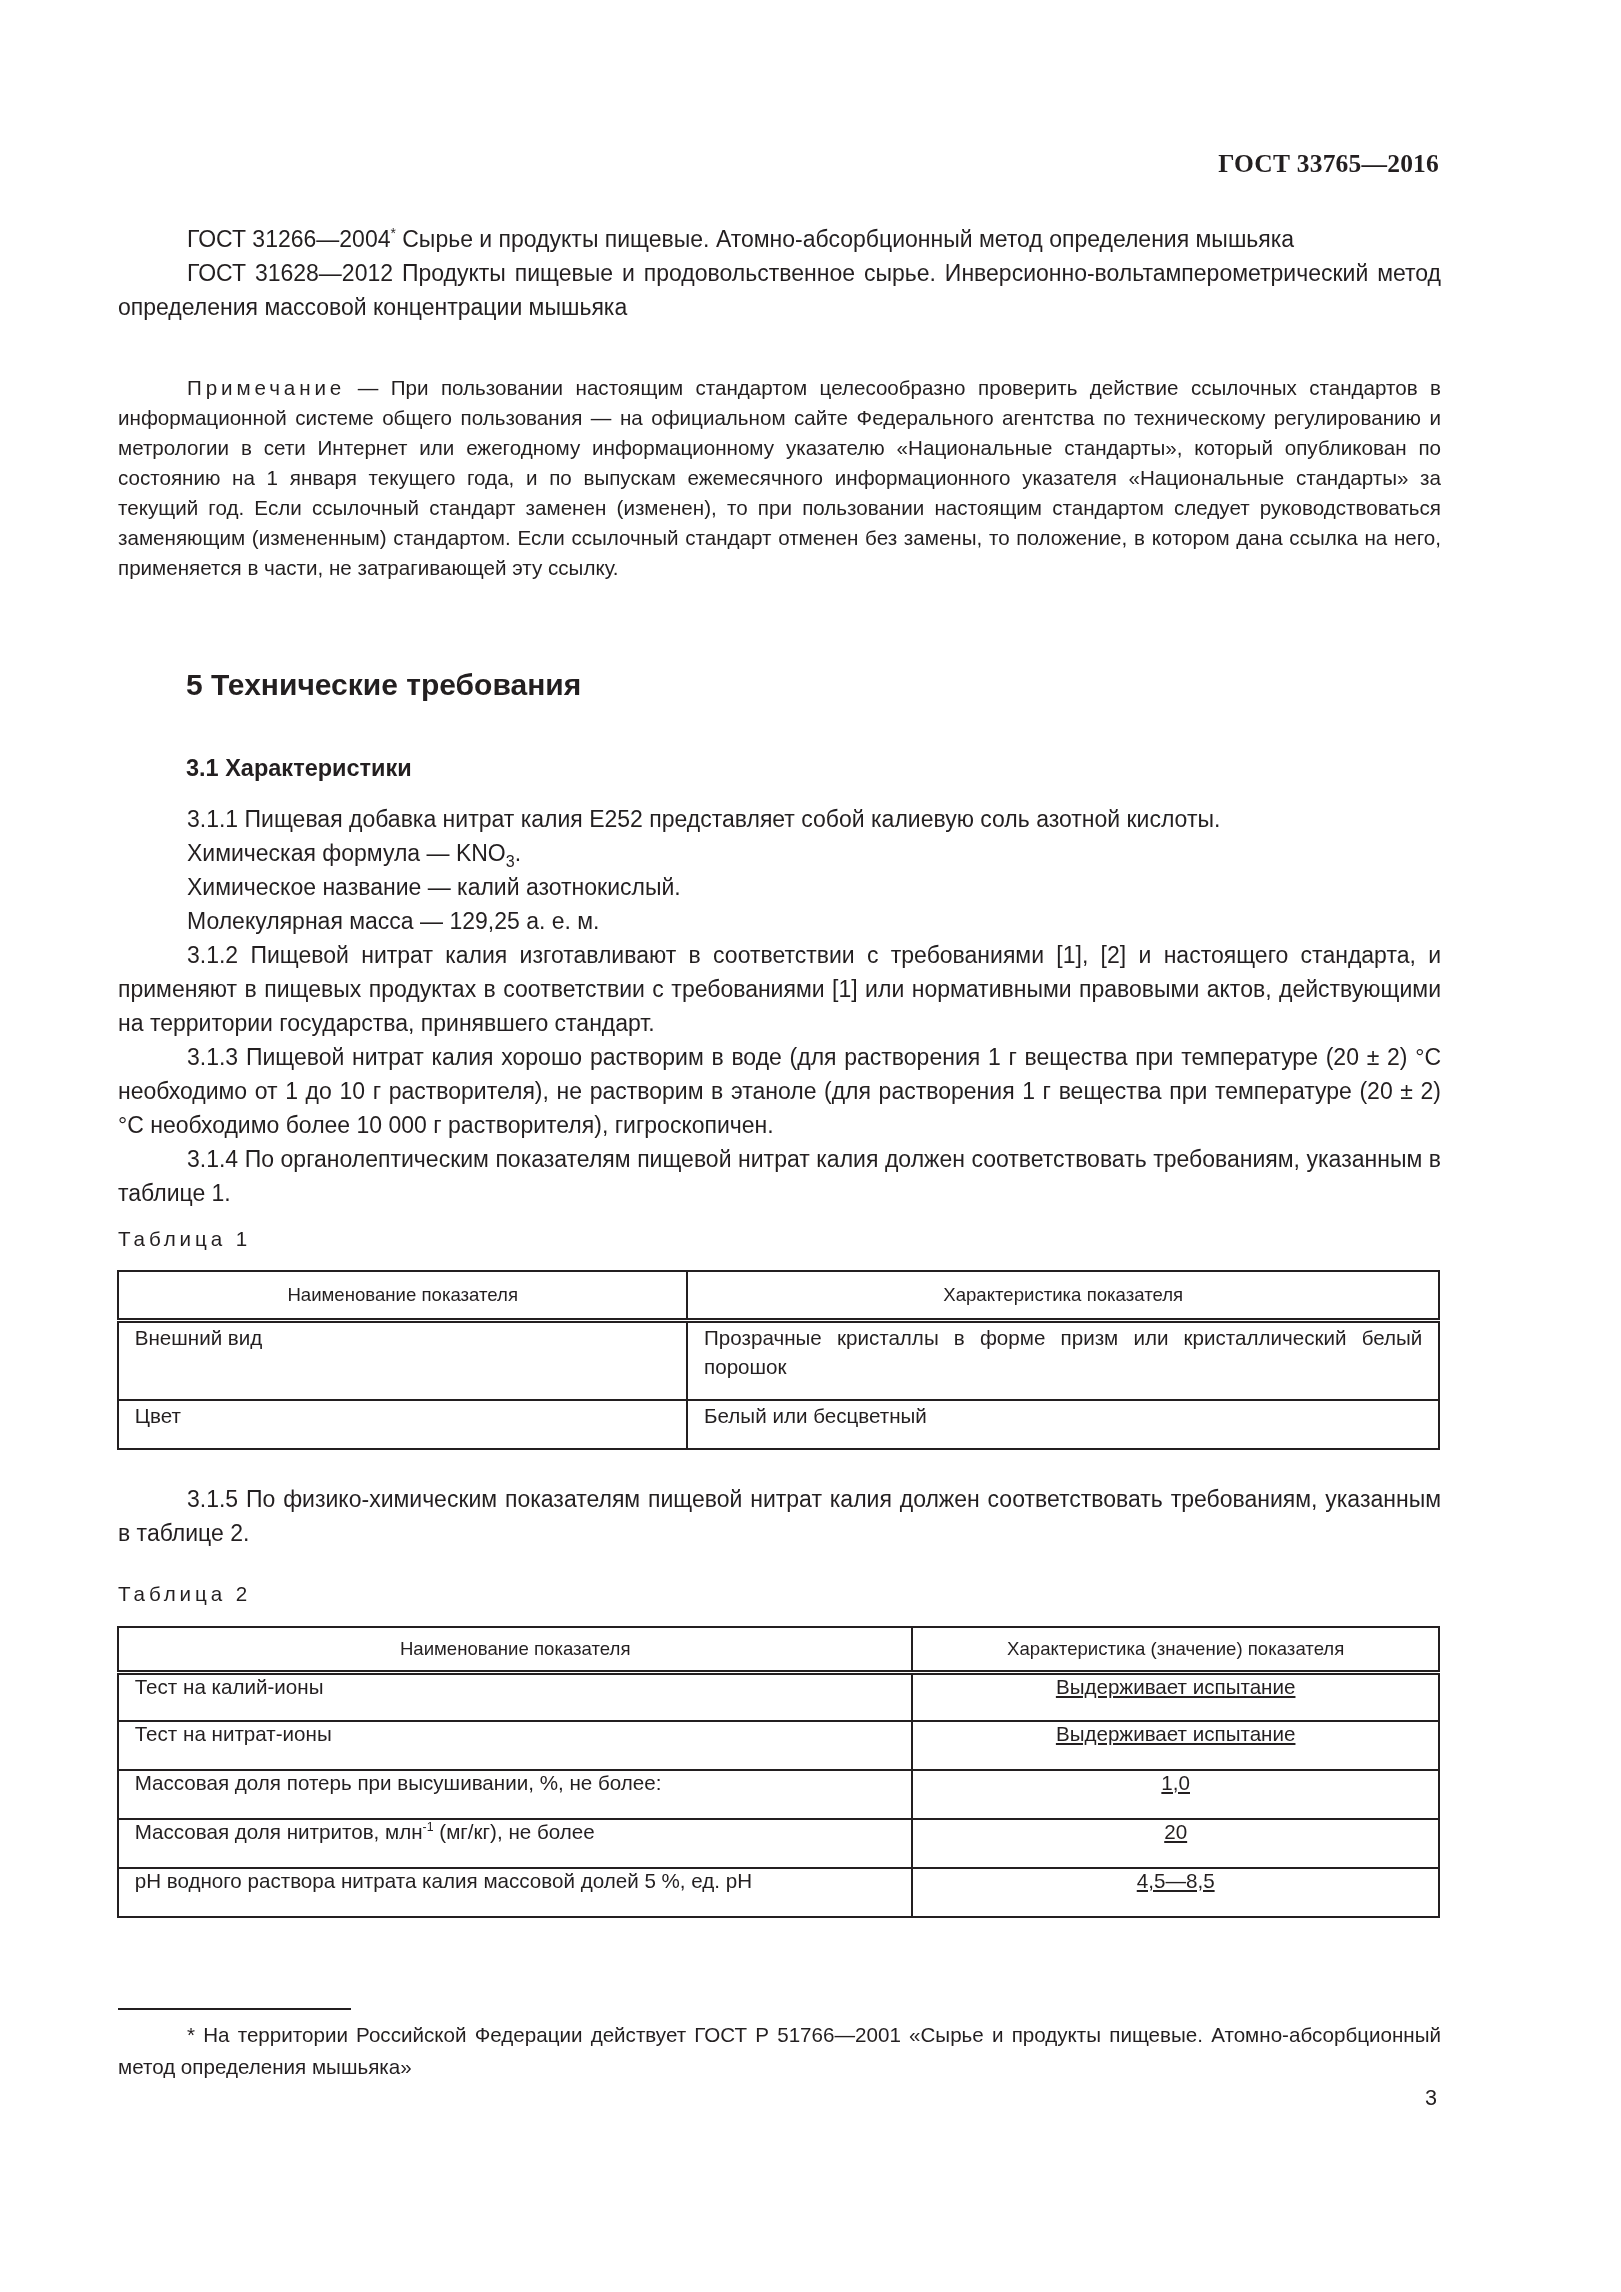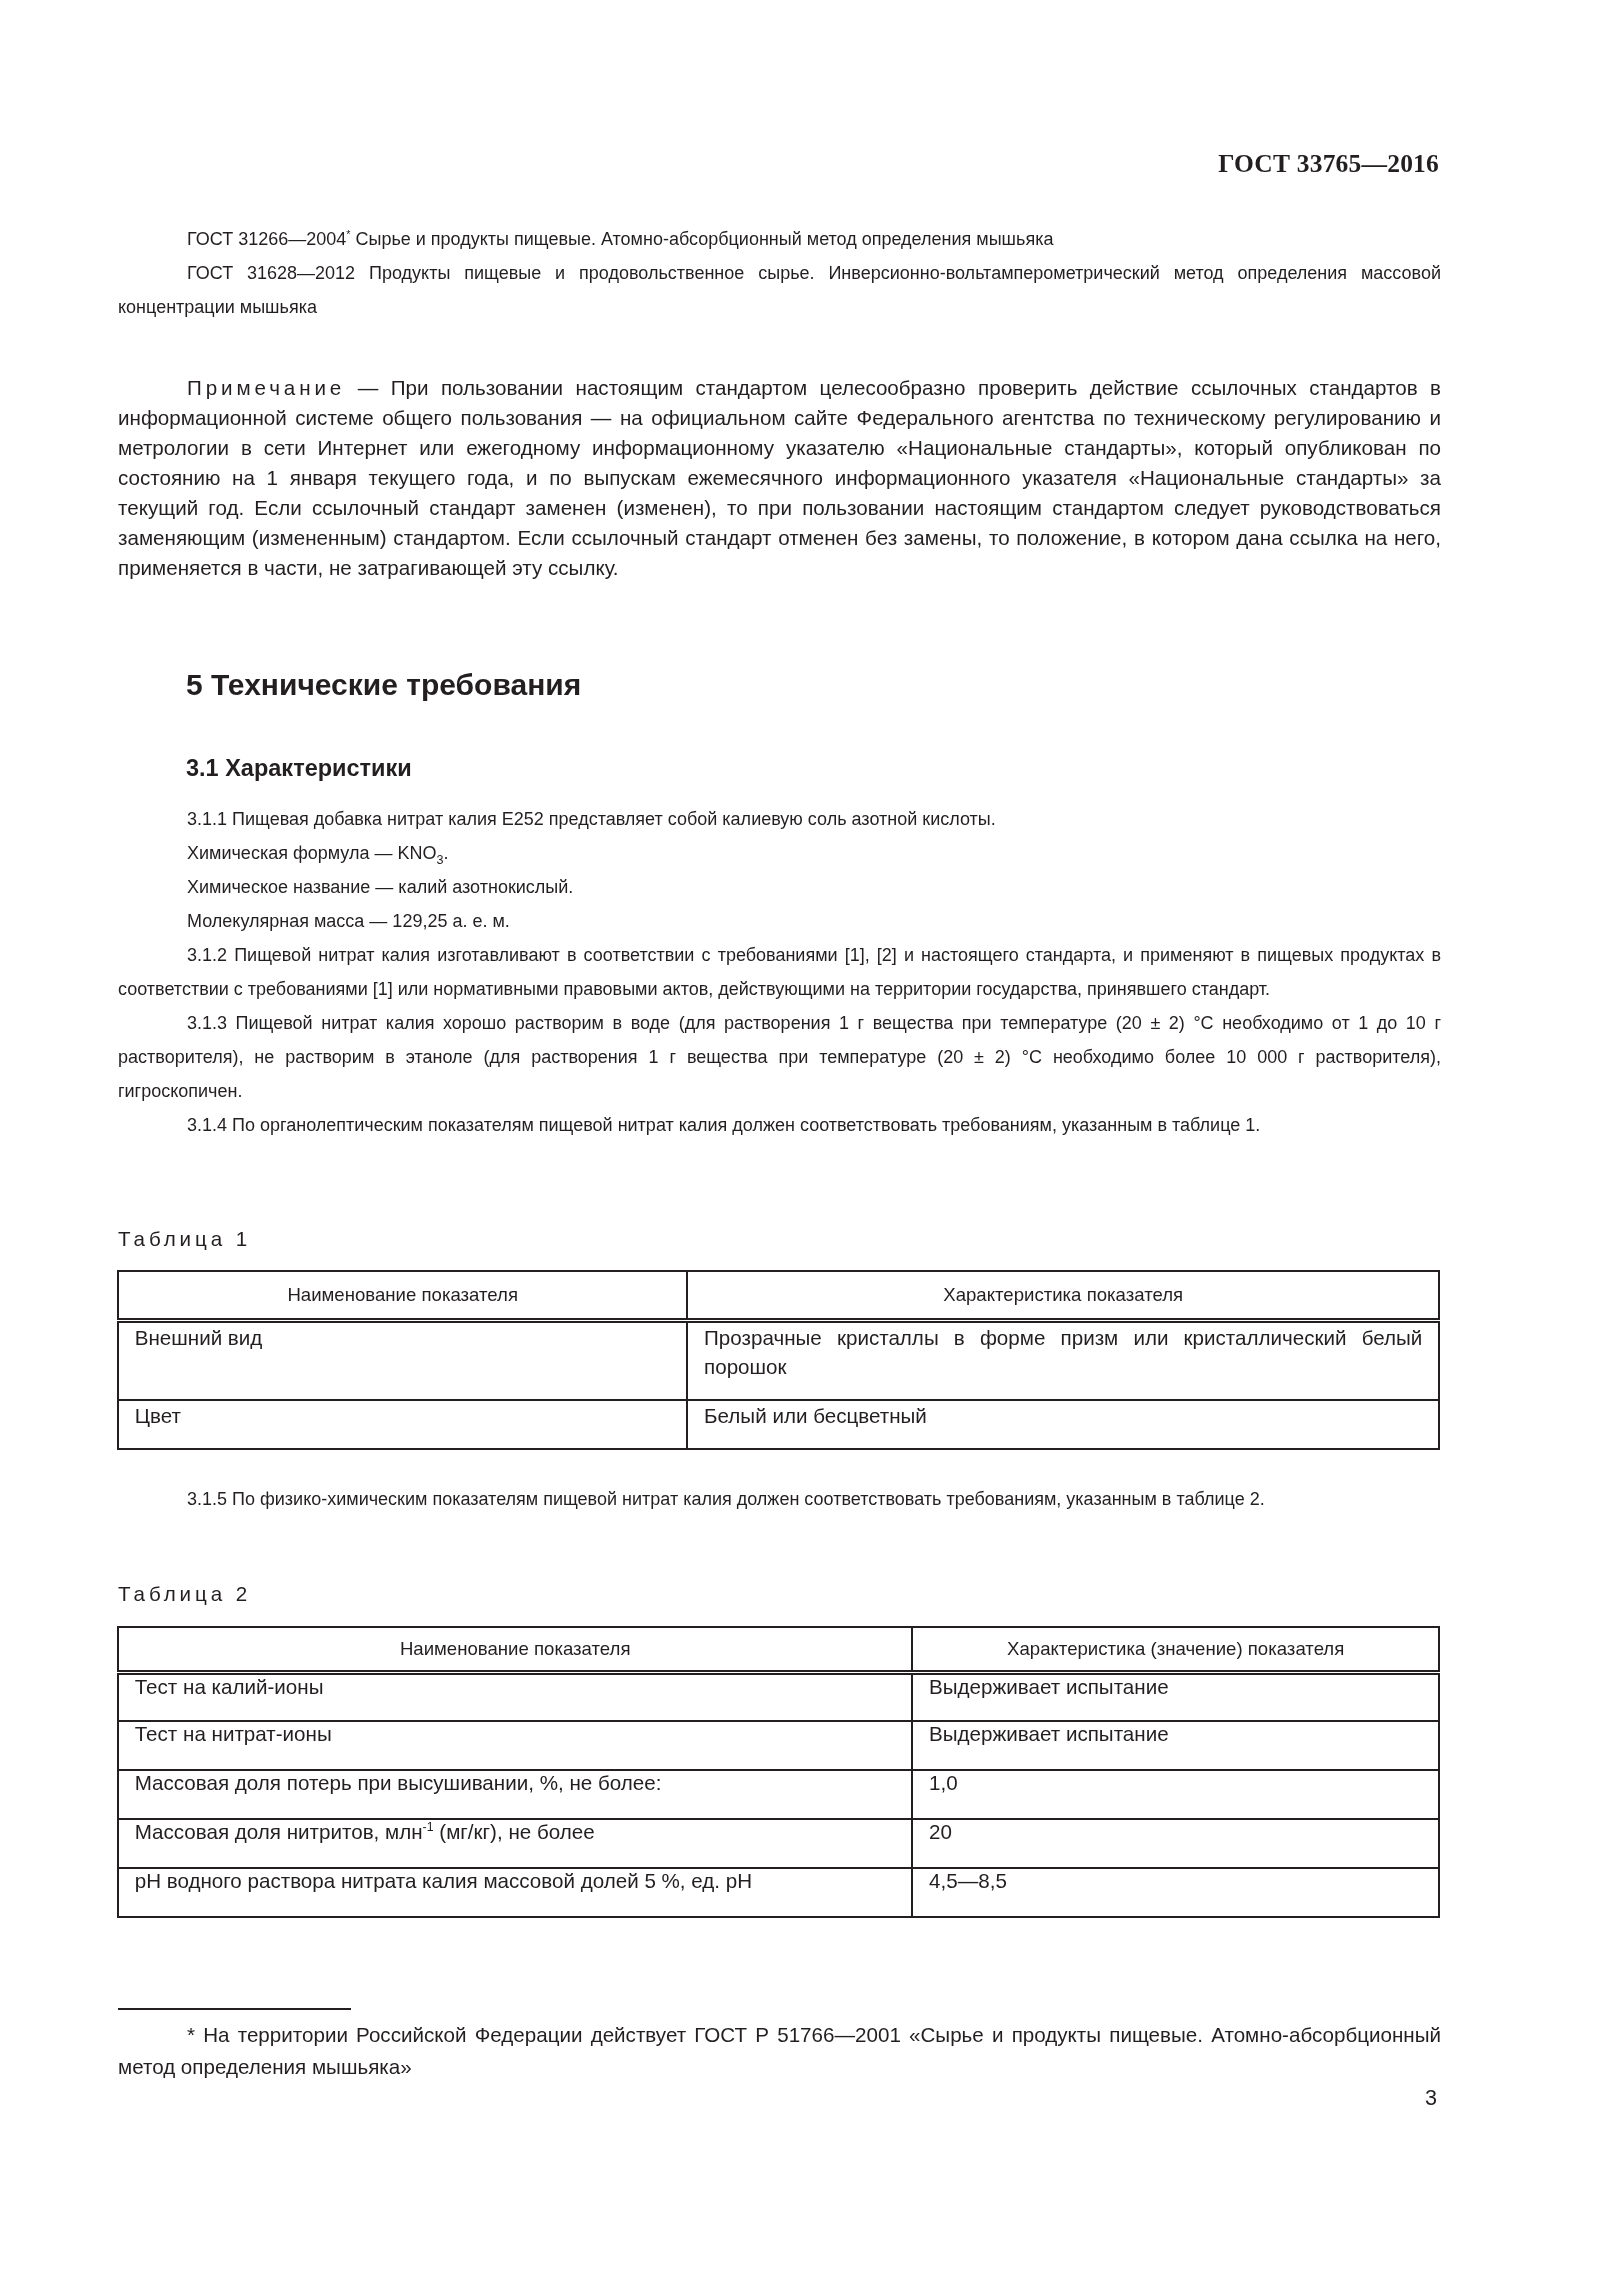--- a/index.html
+++ b/index.html
@@ -1,33 +1,33 @@
 <!DOCTYPE html>
 <html><head>
 <meta charset="utf-8">
 <style>
   html, body { margin: 0; padding: 0; background: #ffffff; }
   body { width: 1621px; height: 2293px; position: relative; overflow: hidden;
          font-family: "Liberation Sans", "DejaVu Sans", sans-serif; color: #231f20; }
   .abs { position: absolute; }
   .hdr { right: 182px; top: 149px; font-size: 25.5px; font-weight: bold; letter-spacing: 0.2px; font-family: Liberation Serif, serif; }
-  .body-text { left: 118px; width: 1323px; font-size: 18px; line-height: 34px; text-align: justify; }
+  .body-text { left: 118px; width: 1323px; font-size: 23px; line-height: 34px; text-align: justify; }
   .body-text p { margin: 0; text-indent: 69px; }
   .note { left: 118px; width: 1323px; font-size: 20.6px; line-height: 30px; text-align: justify; }
   .note p { margin: 0; text-indent: 69px; }
   .spaced { letter-spacing: 3.9px; }
   .h2 { left: 186px; top: 668px; font-size: 30px; font-weight: bold; }
   .h3 { left: 186px; top: 755px; font-size: 23.5px; font-weight: bold; }
   .tlabel { left: 118px; font-size: 20.6px; letter-spacing: 3.9px; }
   table.doc { position: absolute; left: 117px; border-collapse: collapse; font-size: 20.6px; }
   table.doc td, table.doc th { border: 2.5px solid #231f20; padding: 0 15.7px; font-weight: normal; vertical-align: top; }
   table.doc th { font-size: 18.6px; text-align: center; vertical-align: middle; border-bottom: 5.9px double #231f20; }
   .t1 td { padding-top: 9.8px; line-height: 29px; }
   .t2 td { vertical-align: middle; }
-  .t2 td.val { text-align: left; }
+  .t2 td.val { text-align: center; text-decoration: underline; }
   .fn-rule { left: 118px; top: 2008px; width: 233px; height: 2px; background: #231f20; }
   .fn { left: 118px; top: 2019px; width: 1323px; font-size: 20.6px; line-height: 32px; text-align: justify; }
   .fn p { margin: 0; text-indent: 69px; }
   .pageno { right: 184px; top: 2085px; font-size: 21.6px; }
   sup { font-size: 0.6em; vertical-align: super; line-height: 0; }
   sub { font-size: 0.7em; vertical-align: sub; line-height: 0; }
 </style>
 </head>
 <body>
 

